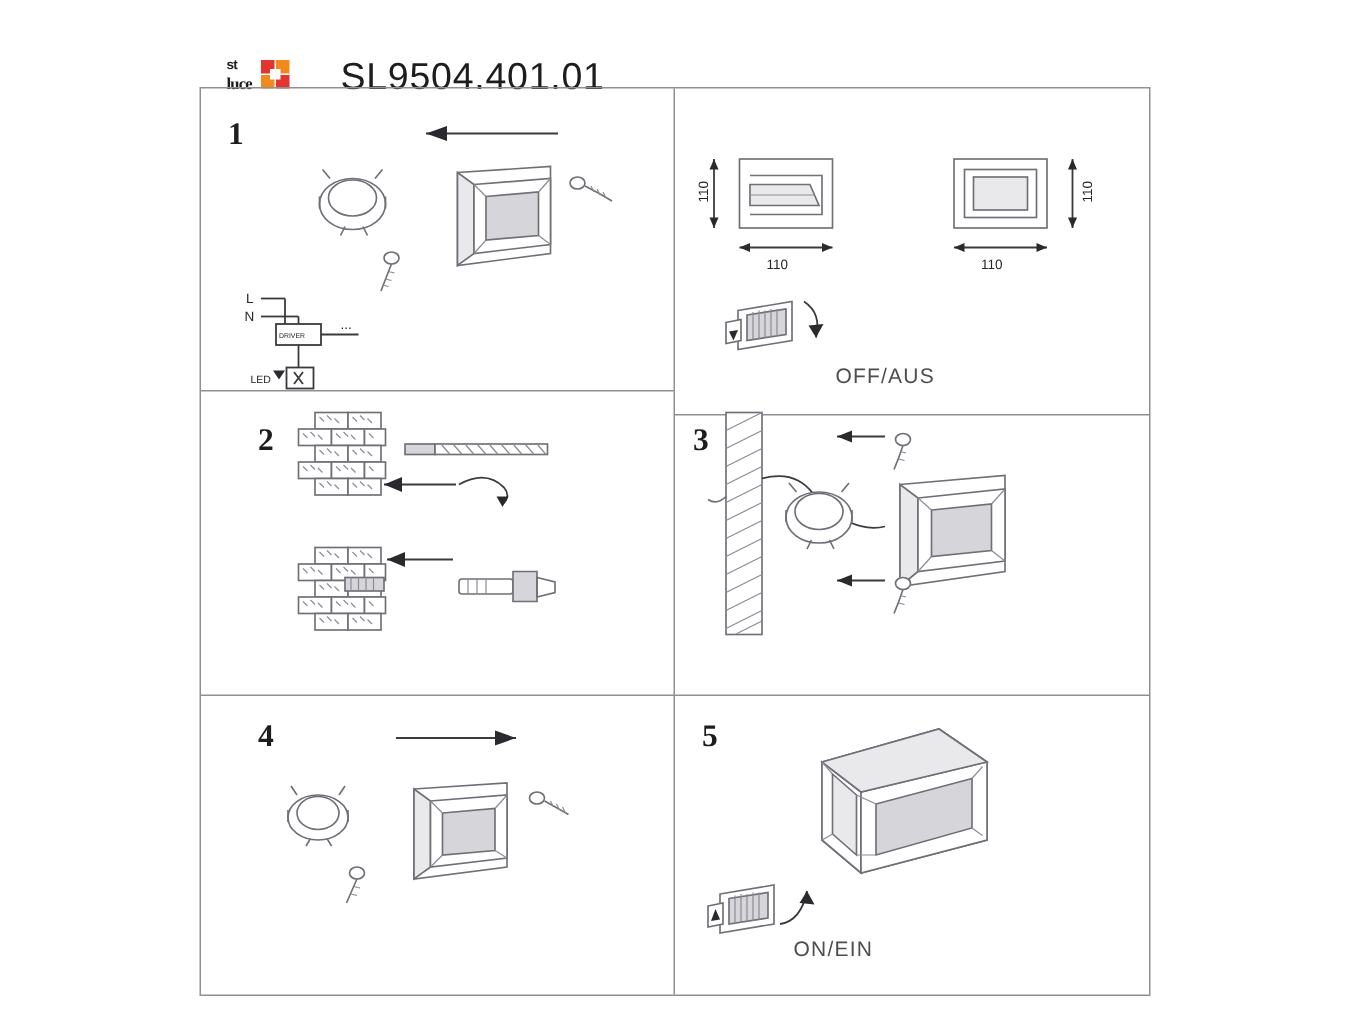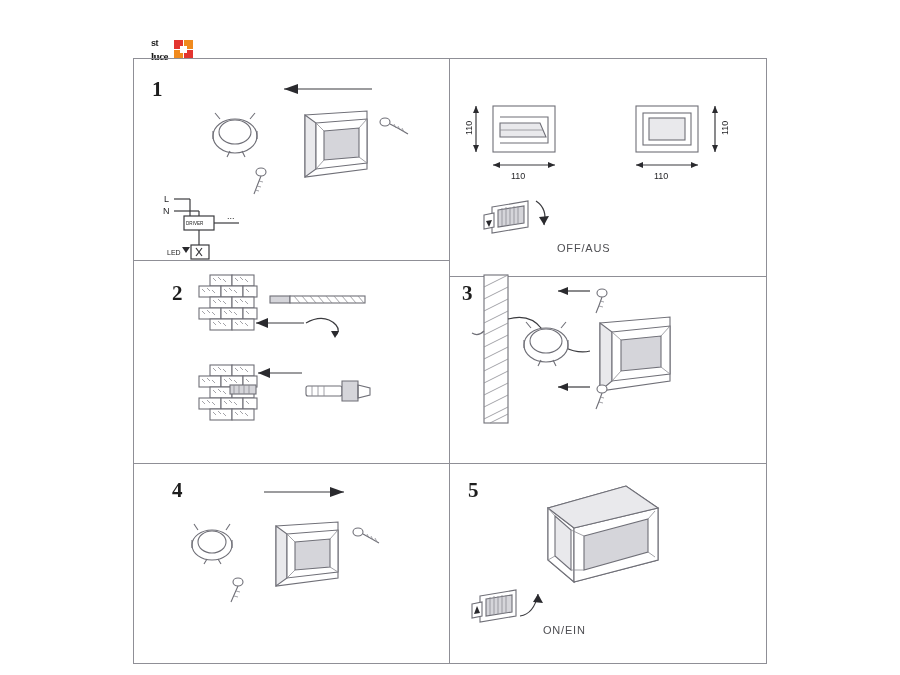--- a/index.html
+++ b/index.html
@@ -71,21 +71,21 @@
     font-family:"Liberation Serif", serif;
   }
   .num-1 { left:18px; top:18px; }
   .num-2 { left:38px; top:20px; }
   .num-3 { left:12px; top:20px; }
   .num-4 { left:38px; top:14px; }
   .num-5 { left:18px; top:14px; }
 
   .cap {
     position:absolute;
-    font-size:11px; letter-spacing:0.8px; color:#4e4e52;
+    font-size:14px; letter-spacing:0.8px; color:#4e4e52;
     font-family:"Liberation Sans", sans-serif;
   }
 
   svg { display:block; }
   .ln   { fill:none; stroke:#6f6f77; stroke-width:1.1; }
   .ln-d { fill:none; stroke:#3b3b3f; stroke-width:1.2; }
   .ln-t { fill:none; stroke:#8b8b92; stroke-width:0.8; }
   .fill-w { fill:#ffffff; }
   .fill-g { fill:#e9e9ec; }
   .fill-gg { fill:#d5d5da; }
@@ -102,20 +102,21 @@
       <div class="st">st</div>
       <div class="luce">luce</div>
       <svg class="mark" viewBox="0 0 24 24">
         <rect x="1" y="1" width="9" height="9" fill="#e3342f"></rect>
         <rect x="11" y="1" width="9" height="9" fill="#f08a1e"></rect>
         <rect x="1" y="11" width="9" height="9" fill="#f08a1e"></rect>
         <rect x="11" y="11" width="9" height="9" fill="#e3342f"></rect>
         <rect x="7" y="7" width="7" height="7" fill="#ffffff"></rect>
       </svg>
     </div>
+    <div class="doc-code">SL9504.401.01</div>
   </div>
 
   <div class="grid">
 
     <div class="cell c1">
       <div class="step-num num-1">1</div>
 
       <svg width="317" height="203" viewBox="0 0 317 203" style="position:absolute;left:0;top:0;">
 
         <g>
@@ -450,17 +451,17 @@
             <line x1="56" y1="131" x2="56" y2="149"></line>
           </g>
           <polygon class="fill-w ln" points="22,140 32,138 32,152 22,154"></polygon>
           <polygon class="blk" points="24,150 30,149 27,142"></polygon>
         </g>
         <g>
           <path class="ln-d" d="M70,152 q14,-2 18,-22"></path>
           <polygon class="blk" points="88,130 83,138 93,139"></polygon>
         </g>
       </svg>
-      <div class="cap" style="left:93px; top:160px;">ON/EIN</div>
+      <div class="cap" style="left:79px; top:160px;">ON/EIN</div>
     </div>
 
   </div>
 </div>
 
 </body></html>

